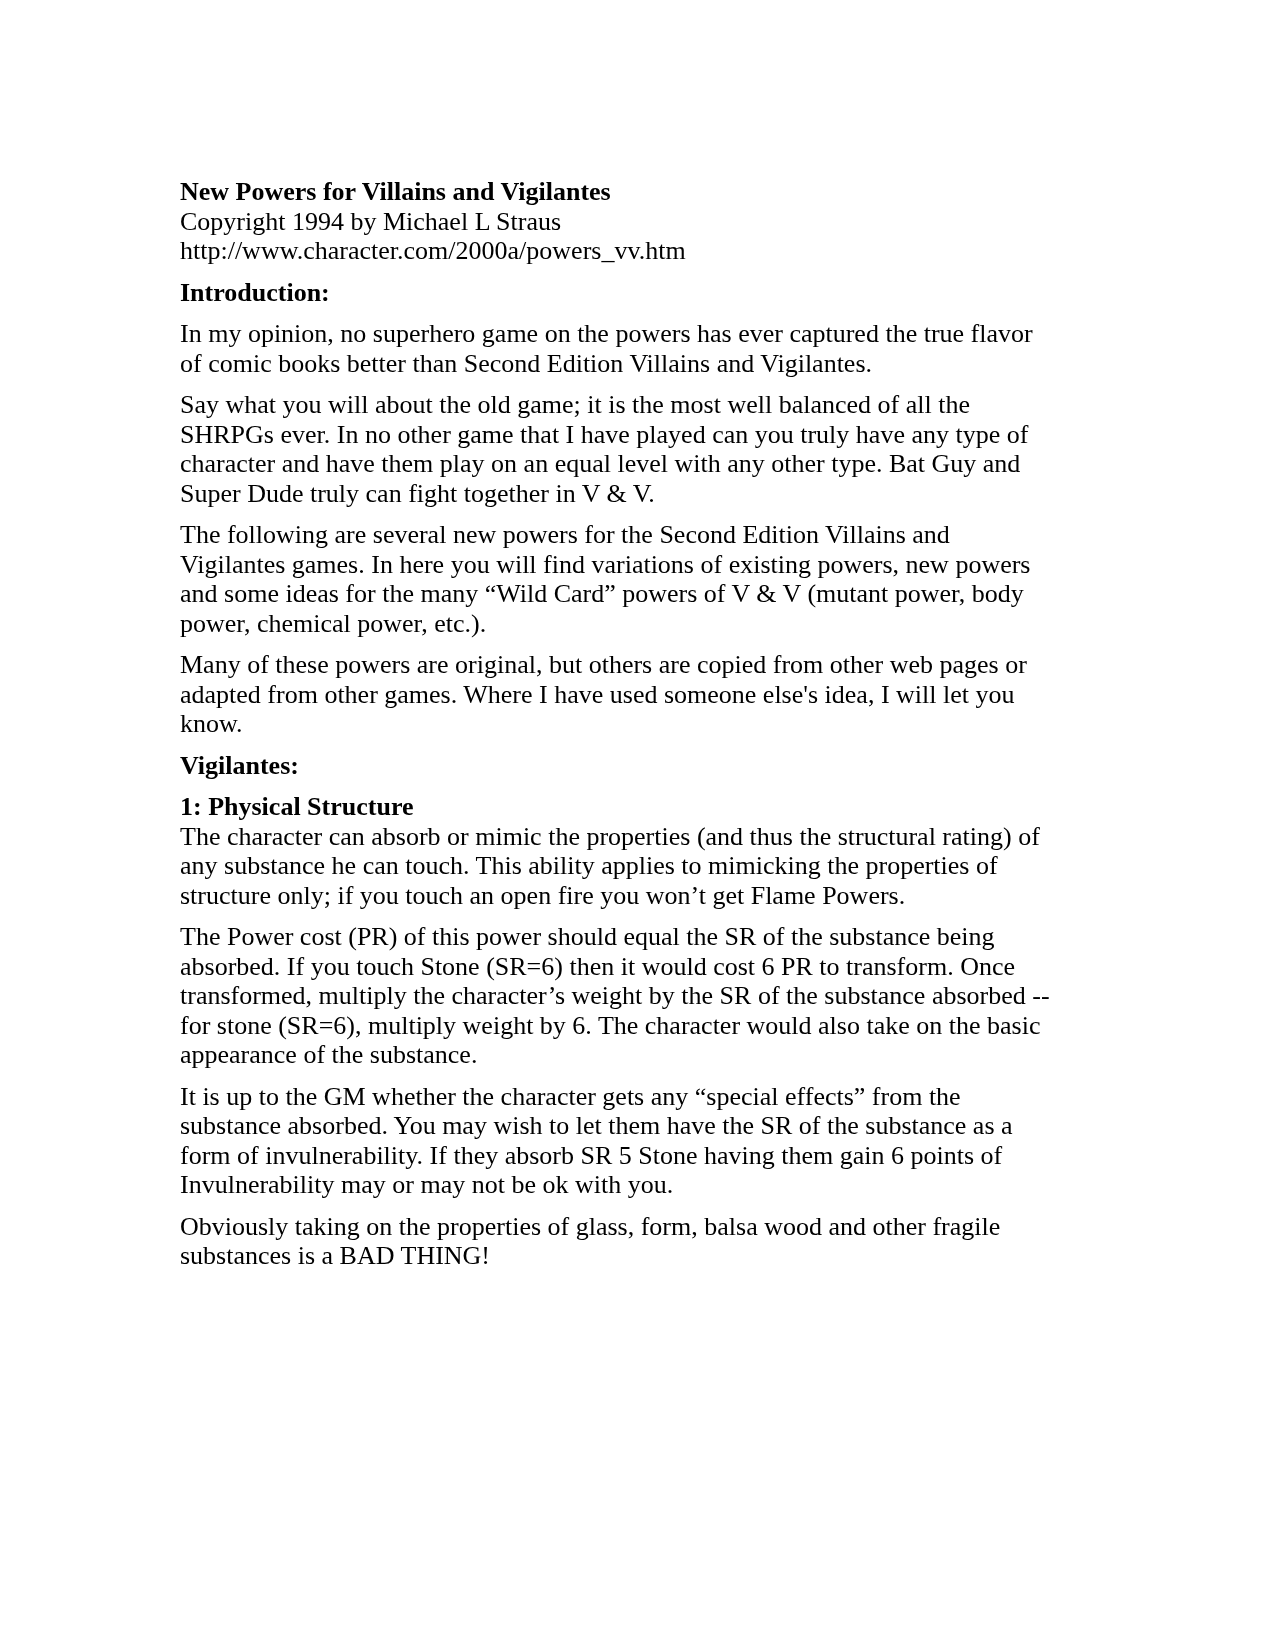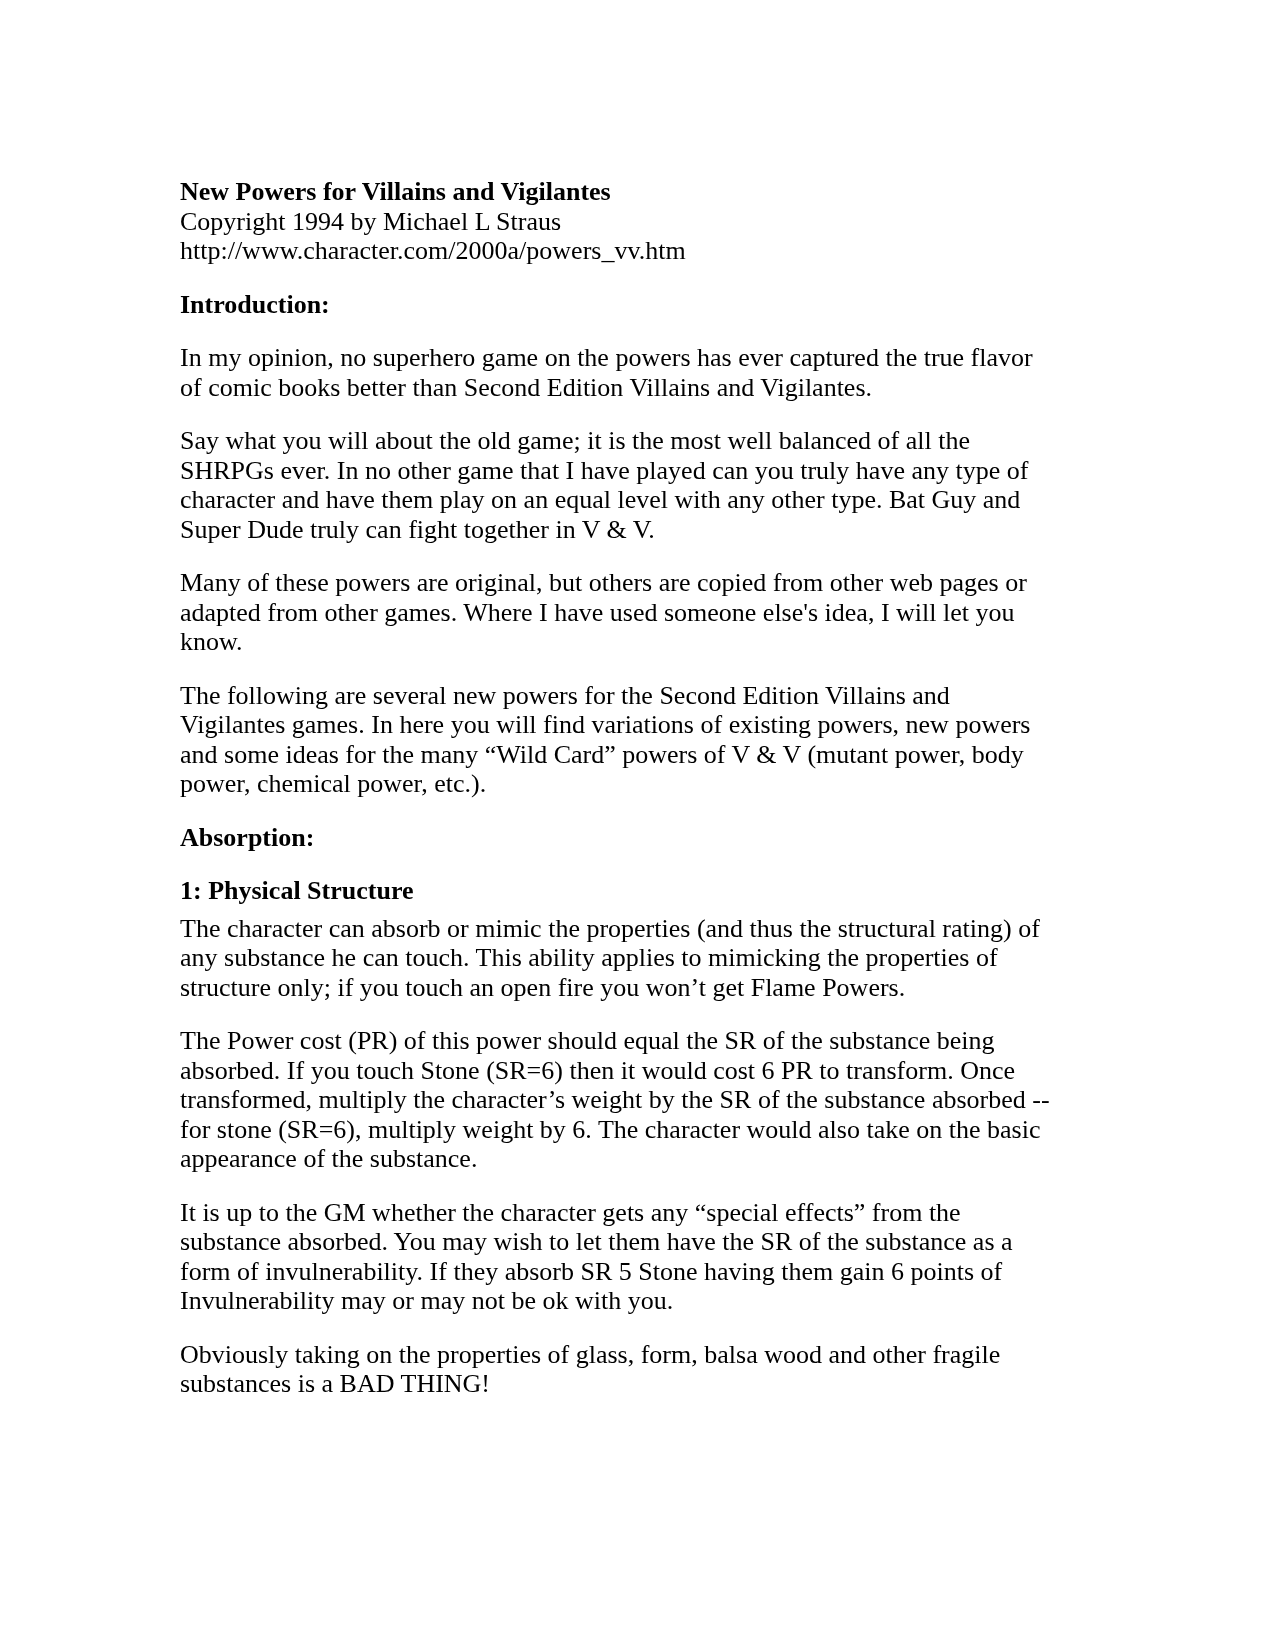--- a/index.html
+++ b/index.html
@@ -29,45 +29,45 @@
     line-height: 29.5px;
     font-weight: normal;
     text-align: left;
     word-spacing: normal;
   }
   .doc .bold, .doc h1, .doc h2, .doc h3 {
     font-weight: bold;
   }
   
   .doc .gap {
-    margin-top: 24px;
+    margin-top: 12px;
   }
   
   .doc .attached {
-    margin-top: 8px;
+    margin-top: 0;
   }
 </style>
 </head>
 <body>
 
 <div class="page">
   <div class="doc">
 
     <p class="bold">New Powers for Villains and Vigilantes</p>
     <p>Copyright 1994 by Michael L Straus</p>
     <p>http://www.character.com/2000a/powers_vv.htm</p>
 
     <h2 class="gap">Introduction:</h2>
 
     <p class="gap">In my opinion, no superhero game on the powers has ever captured the true flavor of comic books better than Second Edition Villains and Vigilantes.</p>
     <p class="gap">Say what you will about the old game; it is the most well balanced of all the SHRPGs ever. In no other game that I have played can you truly have any type of character and have them play on an equal level with any other type. Bat Guy and Super Dude truly can fight together in V &amp; V.</p>
+    <p class="gap">The following are several new powers for the Second Edition Villains and Vigilantes games. In here you will find variations of existing powers, new powers and some ideas for the many “Wild Card” powers of V &amp; V (mutant power, body power, chemical power, etc.).</p>
     <p class="gap">Many of these powers are original, but others are copied from other web pages or adapted from other games. Where I have used someone else's idea, I will let you know.</p>
-    <p class="gap">The following are several new powers for the Second Edition Villains and Vigilantes games. In here you will find variations of existing powers, new powers and some ideas for the many “Wild Card” powers of V &amp; V (mutant power, body power, chemical power, etc.).</p>
 
-    <h2 class="gap">Absorption:</h2>
+    <h2 class="gap">Vigilantes:</h2>
 
     <h3 class="gap">1: Physical Structure</h3>
     <p class="attached">The character can absorb or mimic the properties (and thus the structural rating) of any substance he can touch. This ability applies to mimicking the properties of structure only; if you touch an open fire you won’t get Flame Powers.</p>
 
     <p class="gap">The Power cost (PR) of this power should equal the SR of the substance being absorbed. If you touch Stone (SR=6) then it would cost 6 PR to transform. Once transformed, multiply the character’s weight by the SR of the substance absorbed -- for stone (SR=6), multiply weight by 6. The character would also take on the basic appearance of the substance.</p>
     <p class="gap">It is up to the GM whether the character gets any “special effects” from the substance absorbed. You may wish to let them have the SR of the substance as a form of invulnerability. If they absorb SR 5 Stone having them gain 6 points of Invulnerability may or may not be ok with you.</p>
     <p class="gap">Obviously taking on the properties of glass, form, balsa wood and other fragile substances is a BAD THING!</p>
 
   </div>
 </div>

